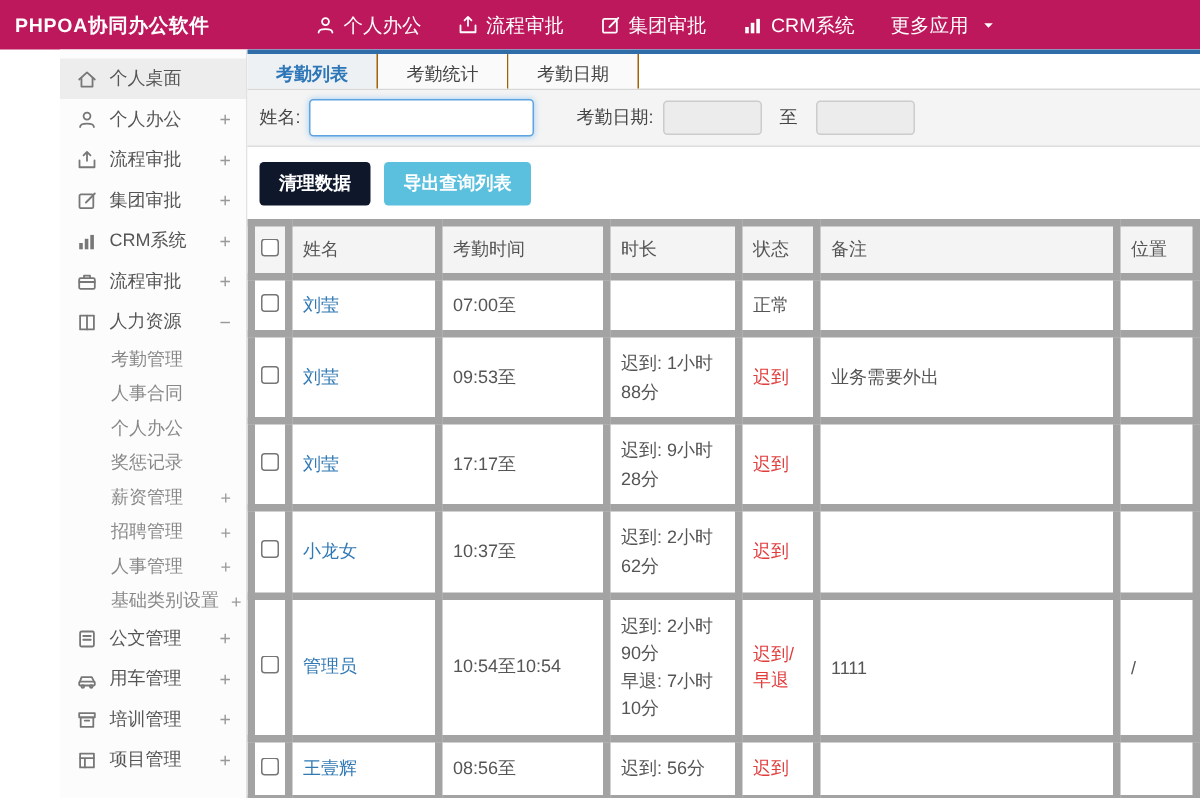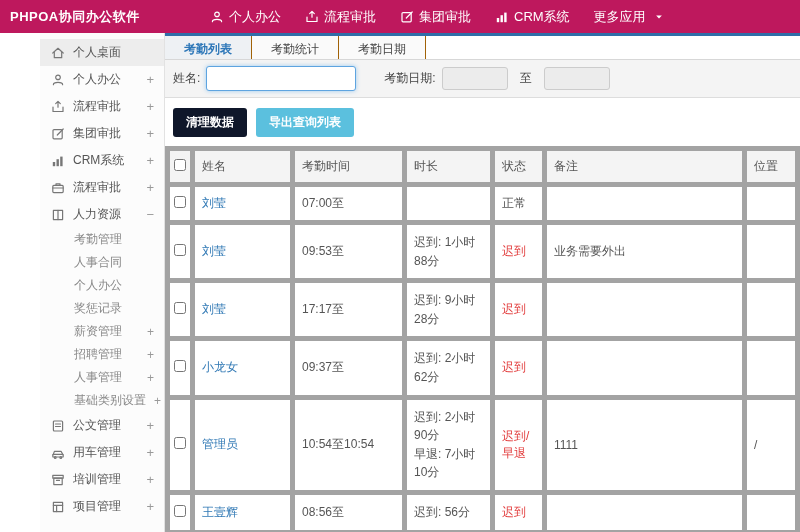--- a/index.html
+++ b/index.html
@@ -339,21 +339,21 @@
               <td><a class="name">刘莹</a></td>
               <td>17:17至</td>
               <td class="dur">迟到: 9小时28分</td>
               <td class="st-late">迟到</td>
               <td></td>
               <td></td>
             </tr>
             <tr>
               <td class="c"><input type="checkbox" style=""></td>
               <td><a class="name">小龙女</a></td>
-              <td>09:37至</td>
+              <td>10:37至</td>
               <td class="dur">迟到: 2小时62分</td>
               <td class="st-late">迟到</td>
               <td></td>
               <td></td>
             </tr>
             <tr>
               <td class="c"><input type="checkbox" style=""></td>
               <td><a class="name">管理员</a></td>
               <td>10:54至10:54</td>
               <td class="dur">迟到: 2小时90分

